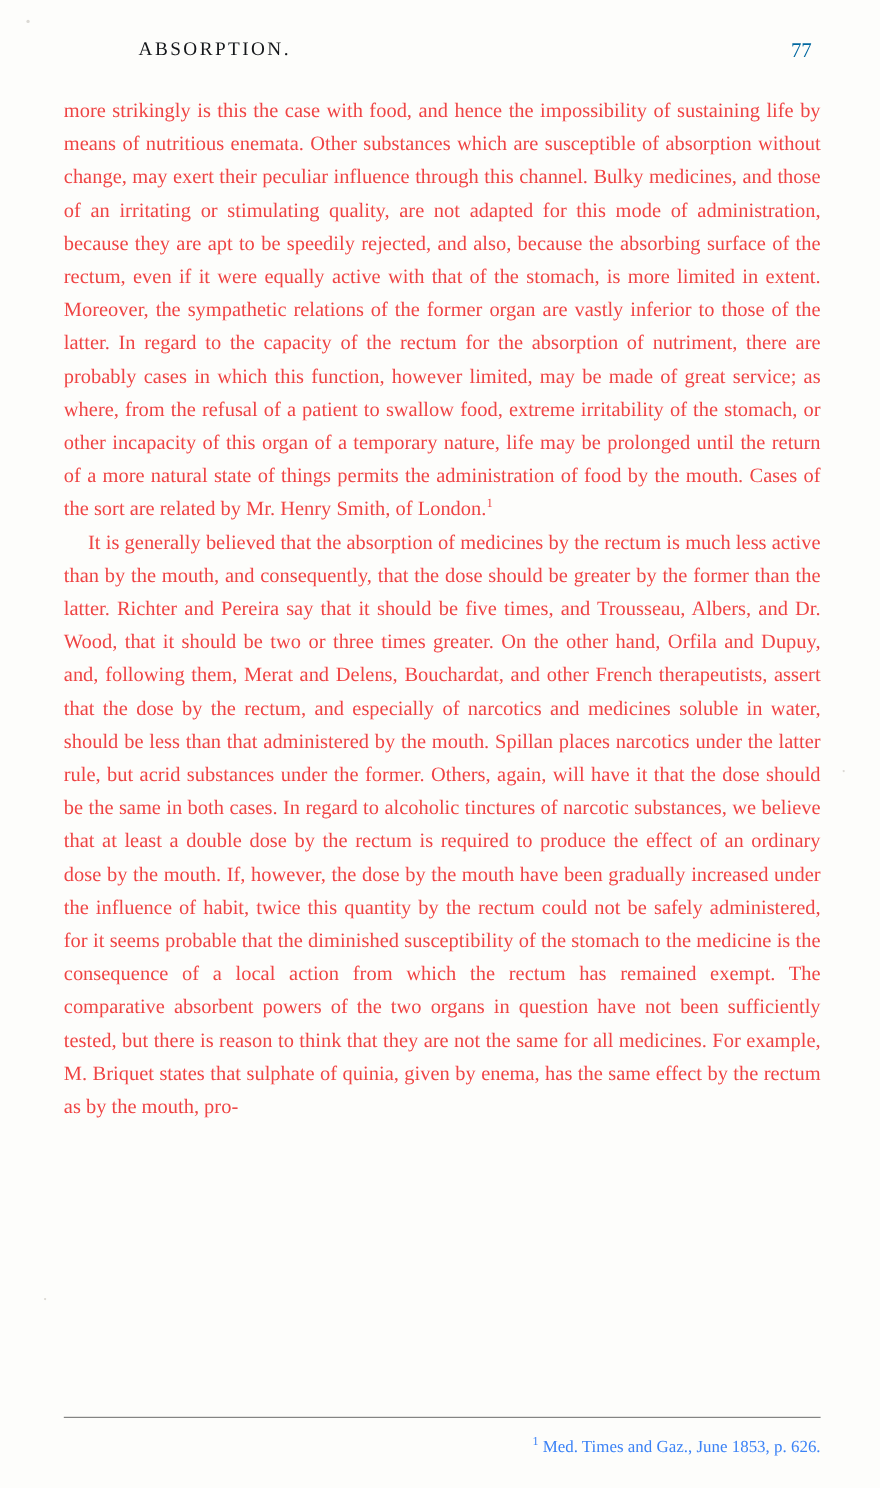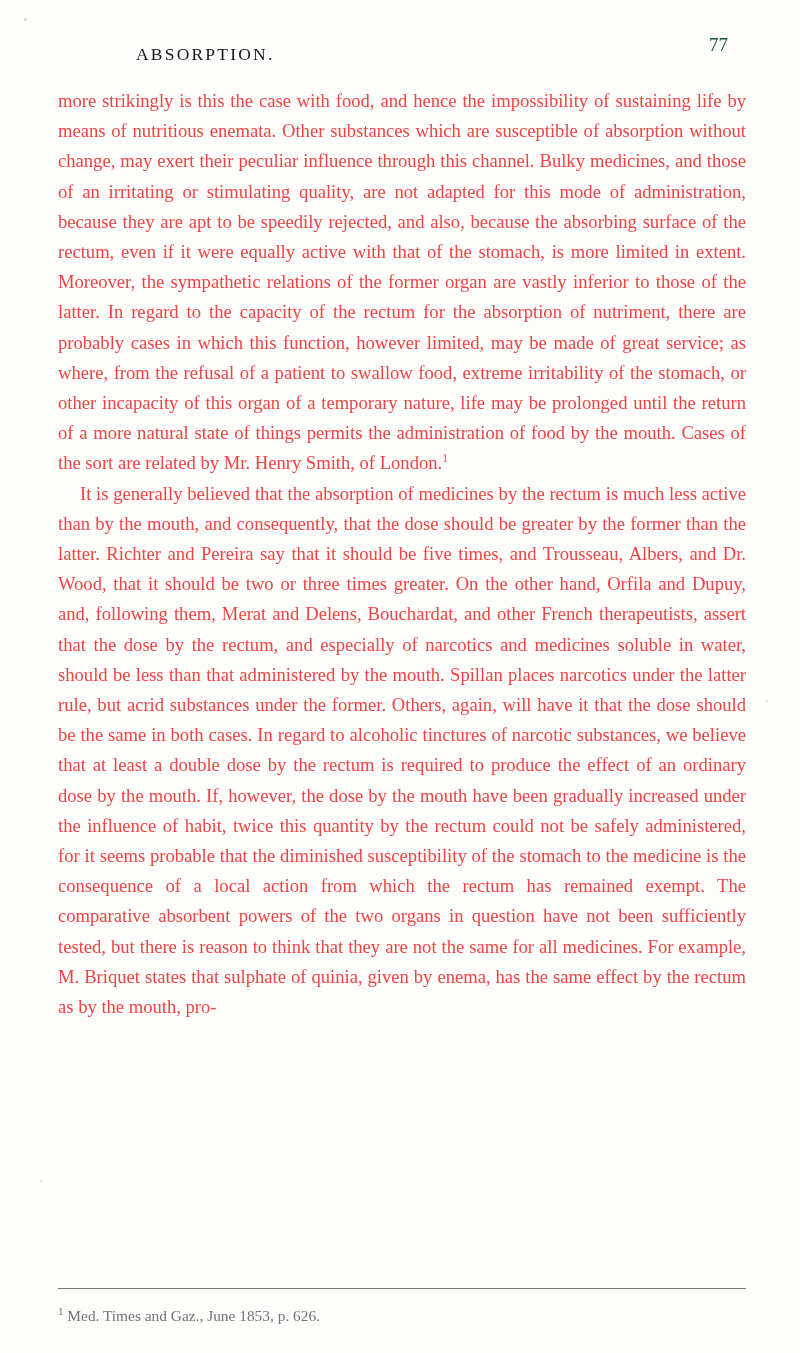--- a/index.html
+++ b/index.html
@@ -13,44 +13,44 @@
     font-family: "Liberation Serif", serif;
     color: #1b1b1b;
     position: relative;
     overflow: hidden;
   }
   .page {
     position: relative;
     width: 800px;
     height: 1353px;
     box-sizing: border-box;
-    padding: 14px;
+    padding: 4px;
     
     background: #fdfdfb;
   }
   .header {
     position: relative;
     height: 60px;
   }
   .running-head {
     position: absolute;
     left: 122px;
     top: 30px;
     font-size: 17.5px;
     letter-spacing: 2.2px;
     font-family: "Liberation Serif", serif;
     color: #15171a;
   }
   .page-number {
     position: absolute;
     right: 58px;
-    top: 20px;
+    top: 32px;
     font-size: 19px;
     font-family: "Liberation Serif", serif;
-    color: #14532d;
+    color: #0369a1;
   }
   .body-text {
     position: absolute;
     left: 58px;
     top: 86px;
     width: 688px;
     font-size: 18.6px;
     line-height: 30.2px;
     text-align: justify;
     text-justify: inter-word;
@@ -70,23 +70,23 @@
     width: 688px;
     height: 1px;
     background: #4a4a4a;
     opacity: 0.75;
   }
   .footnote {
     position: absolute;
     left: 58px;
     bottom: 26px;
     width: 688px;
-    text-align: left;
+    text-align: right;
     font-size: 15.4px;
-    color: #737373;
+    color: #3b82f6;
     line-height: 22px;
   }
   .footnote sup {
     font-size: 11px;
     vertical-align: super;
   }
   sup.fn-ref {
     font-size: 11.5px;
     vertical-align: super;
     line-height: 0;

